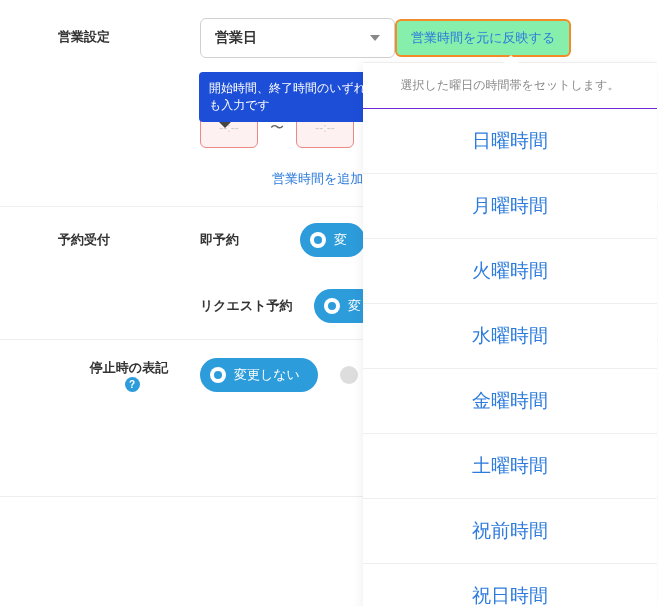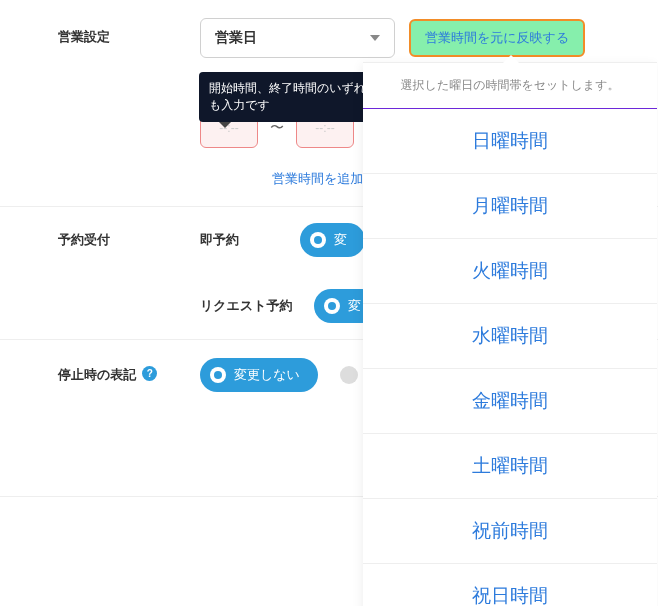--- a/index.html
+++ b/index.html
@@ -29,21 +29,20 @@
       font-weight: 600;
       color: #333;
       font-size: 13px;
     }
     .value-col {
       flex: 1;
     }
     .select-row {
       display: flex;
       align-items: center;
-      gap: 14px;
     }
     .select-box {
       width: 195px;
       height: 40px;
       border: 1px solid #d0d0d0;
       border-radius: 6px;
       display: flex;
       align-items: center;
       justify-content: space-between;
       padding: 0 14px;
@@ -72,21 +71,21 @@
       background: #86efac;
       cursor: pointer;
       display: inline-flex;
       align-items: center;
       gap: 3px;
     }
     .tooltip-box {
       position: absolute;
       top: 72px;
       left: 199px;
-      background: #0f172a;
+      background: #1d4ed8;
       color: #fff;
       font-size: 12px;
       padding: 8px 10px;
       border-radius: 4px;
       max-width: 180px;
       line-height: 1.4;
       z-index: 2;
     }
     .tooltip-box::after {
       content: '';
@@ -297,21 +296,21 @@
         <span class="radio-dot"></span>
         <span>変</span>
       </button>
     </div>
   </div>
 </div>
 
 <div class="divider"></div>
 
 <div class="stop-row">
-  <div class="label-col" style="padding-top:0;display:flex;">
+  <div class="label-col" style="padding-top:0;display:flex;align-items:center;flex-direction:column;">
     <span>停止時の表記</span>
     <span class="help-icon">?</span>
   </div>
   <div class="radio-group">
     <button class="pill-btn">
       <span class="radio-dot"></span>
       <span>変更しない</span>
     </button>
     <span class="radio-off"></span>
   </div>

